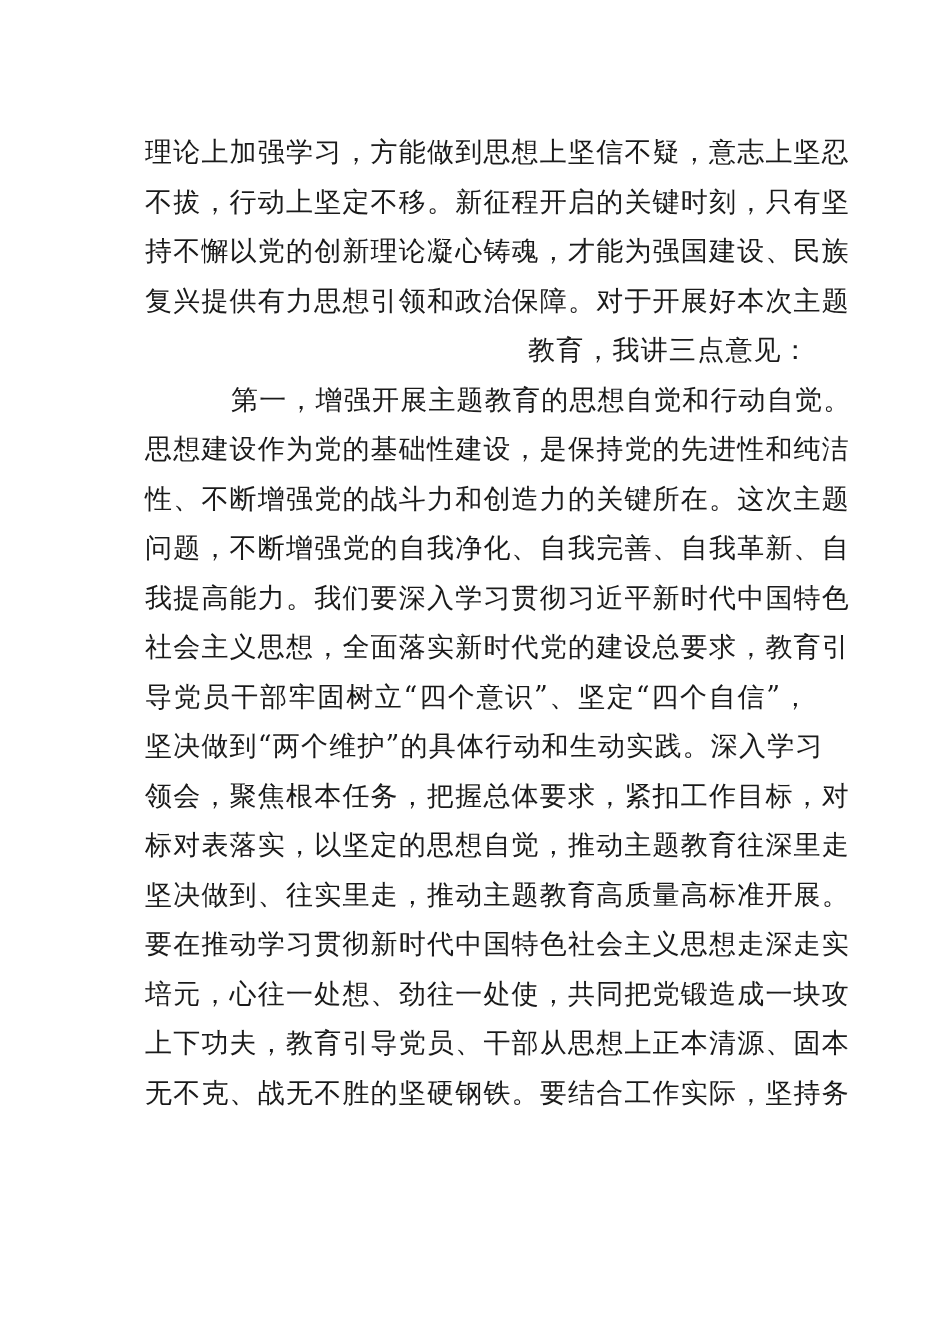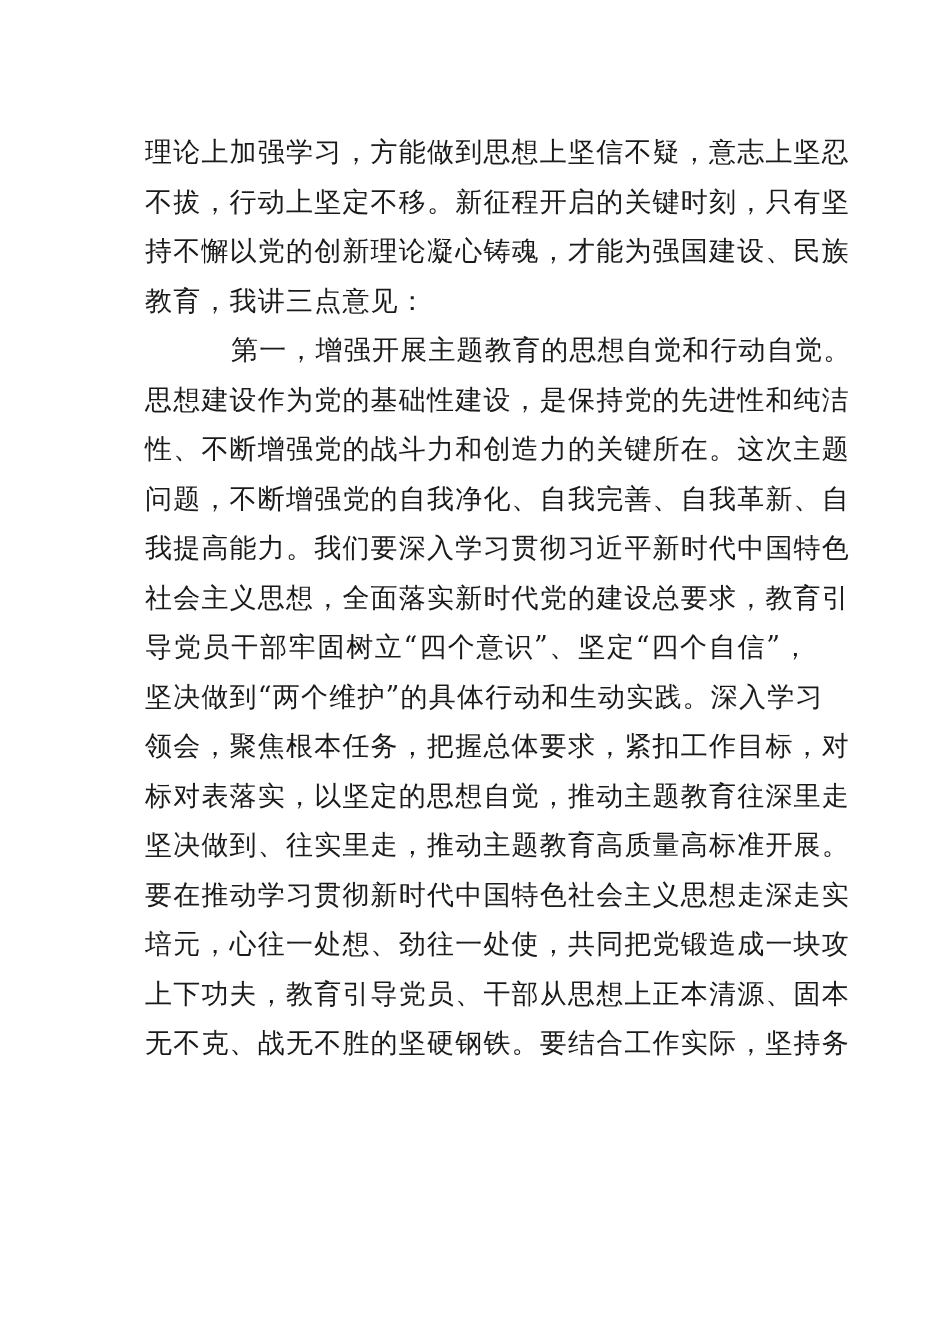--- a/index.html
+++ b/index.html
@@ -29,37 +29,39 @@
       font-family: "DejaVu Serif", "Liberation Serif", serif;
       font-size: 27px;
       color: #1a1a1a;
     }
     .line {
       display: block;
       height: 49.5px;
       line-height: 49.5px;
       white-space: nowrap;
       letter-spacing: 1.2px;
+      text-align: right;
     }
     .line.justify {
       text-align: justify;
       text-align-last: justify;
     }
     .line.indent {
       padding-left: 86px;
     }
   </style>
 </head>
 <body>
 
 <div class="page">
   <div class="text-block" id="text-block">
     <span class="line justify">理论上加强学习，方能做到思想上坚信不疑，意志上坚忍</span>
     <span class="line justify">不拔，行动上坚定不移。新征程开启的关键时刻，只有坚</span>
     <span class="line justify">持不懈以党的创新理论凝心铸魂，才能为强国建设、民族</span>
+    <span class="line justify">复兴提供有力思想引领和政治保障。对于开展好本次主题</span>
     <span class="line">教育，我讲三点意见：</span>
     <span class="line justify indent">第一，增强开展主题教育的思想自觉和行动自觉。</span>
     <span class="line justify">思想建设作为党的基础性建设，是保持党的先进性和纯洁</span>
     <span class="line justify">性、不断增强党的战斗力和创造力的关键所在。这次主题</span>
     <span class="line justify">问题，不断增强党的自我净化、自我完善、自我革新、自</span>
     <span class="line justify">我提高能力。我们要深入学习贯彻习近平新时代中国特色</span>
     <span class="line justify">社会主义思想，全面落实新时代党的建设总要求，教育引</span>
     <span class="line justify">导党员干部牢固树立“四个意识”、坚定“四个自信”，</span>
     <span class="line justify">坚决做到“两个维护”的具体行动和生动实践。深入学习</span>
     <span class="line justify">领会，聚焦根本任务，把握总体要求，紧扣工作目标，对</span>

